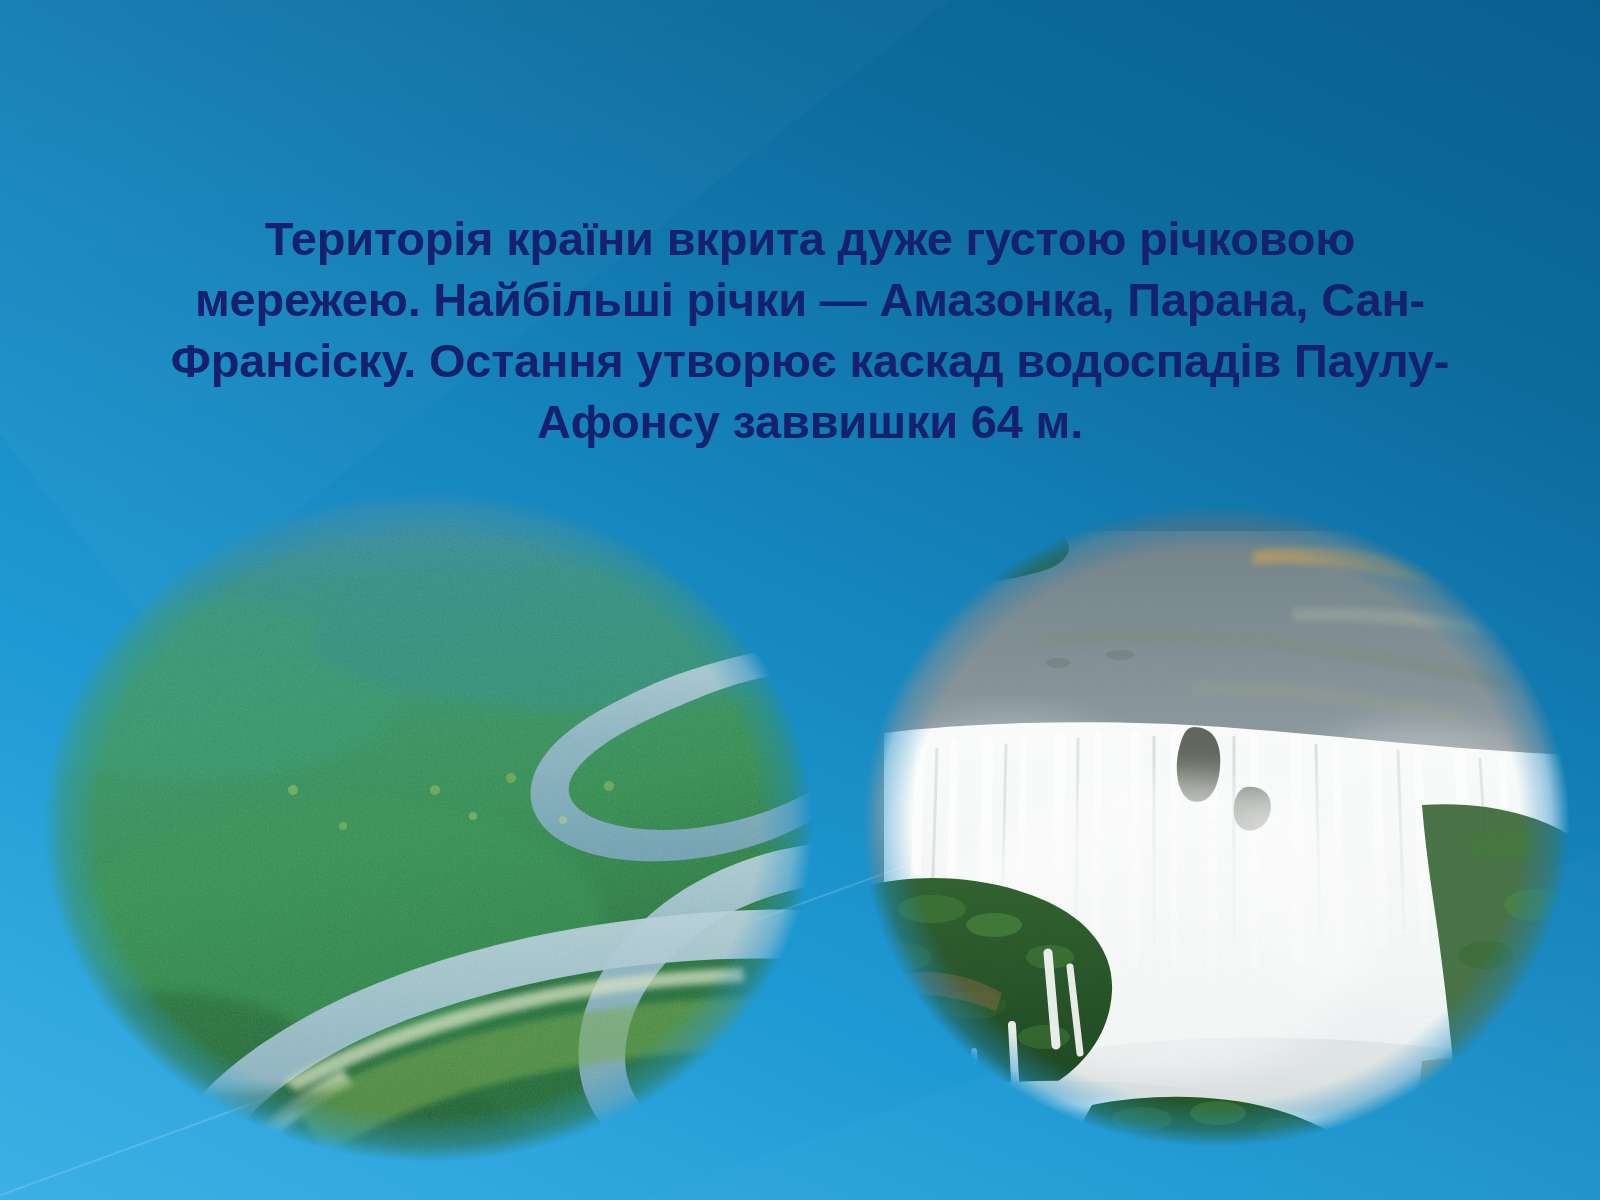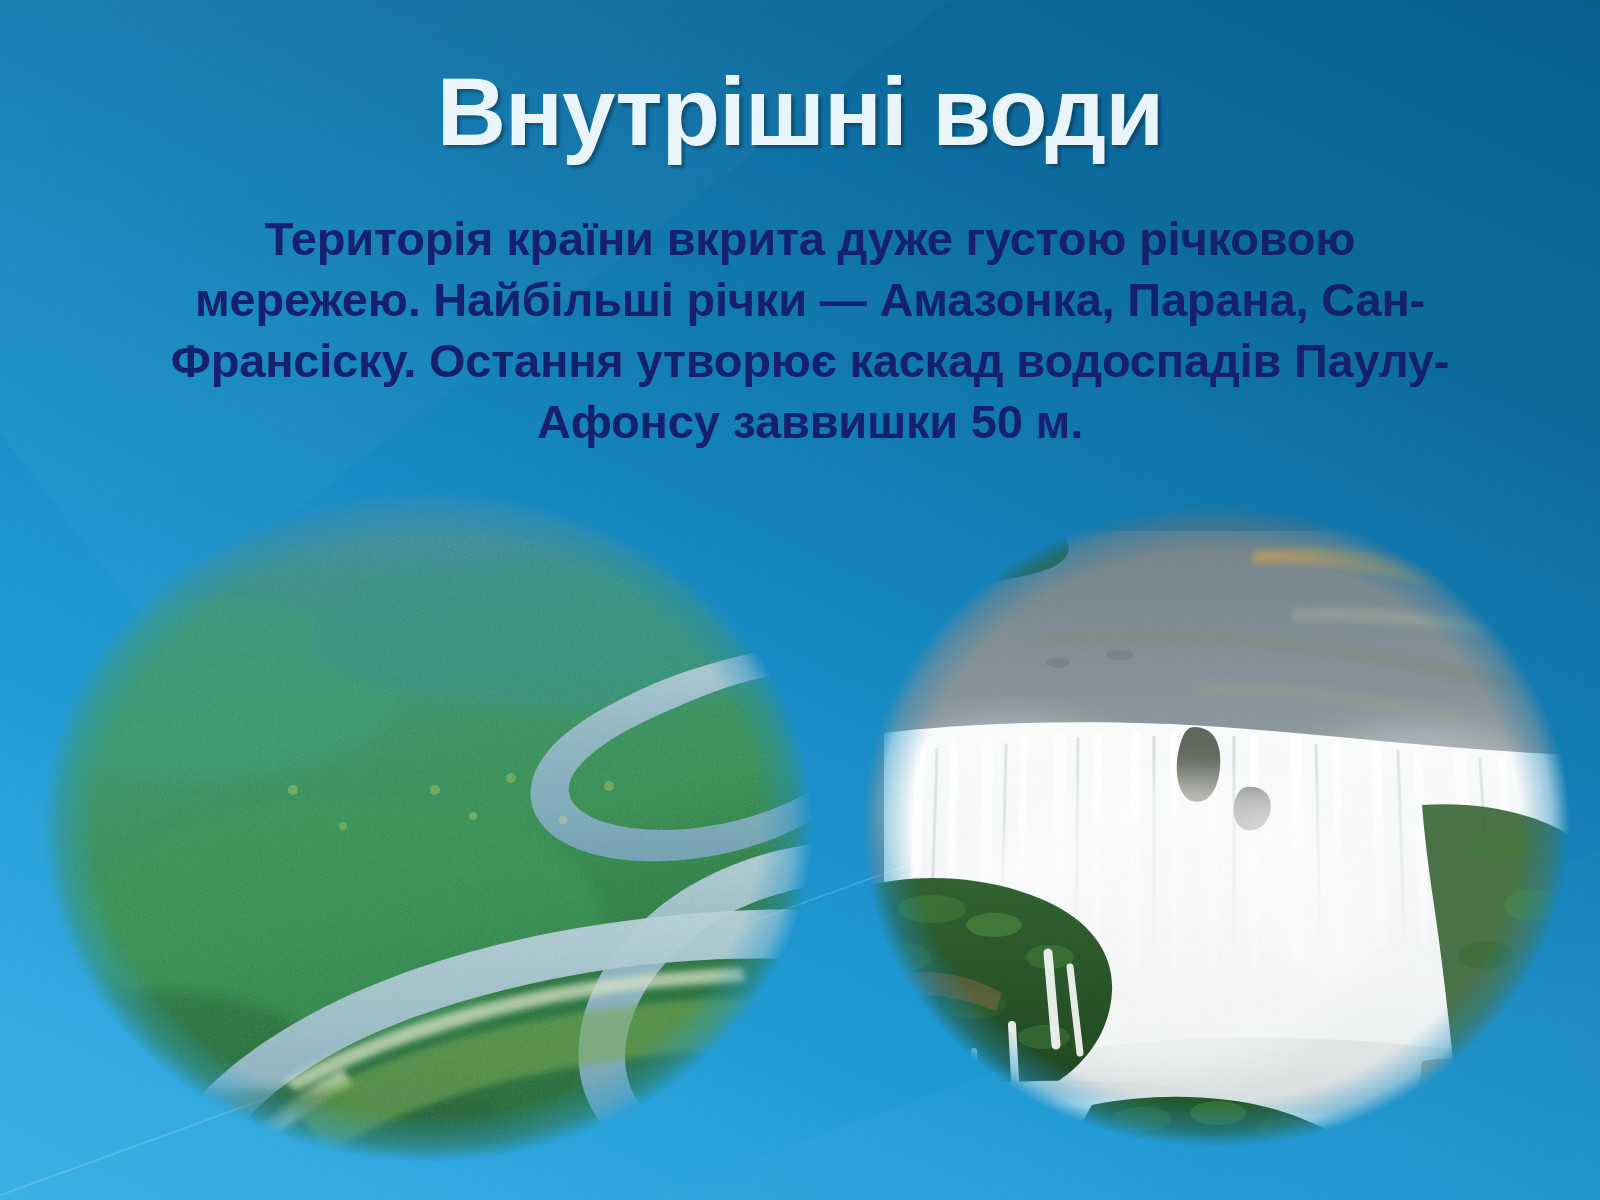--- a/index.html
+++ b/index.html
@@ -106,23 +106,22 @@
 <body>
 
 <div id="slide">
 
   <div class="band band-topleft"></div>
 
   <div class="band band-bottomright"></div>
 
   <div class="band band-bottomleft-line"></div>
 
-  <div id="title">Внутрішні води</div>
-
-  <div id="body-text">Територія країни вкрита дуже густою річковою мережею. Найбільші річки — Амазонка, Парана, Сан-Франсіску. Остання утворює каскад водоспадів Паулу-Афонсу заввишки 50 м.</div>
+
+  <div id="body-text">Територія країни вкрита дуже густою річковою мережею. Найбільші річки — Амазонка, Парана, Сан-Франсіску. Остання утворює каскад водоспадів Паулу-Афонсу заввишки 64 м.</div>
 
   <div class="photo" id="photo-river">
     <svg viewBox="0 0 770 672" preserveAspectRatio="none">
       <defs>
         <linearGradient id="canopy" x1="0" y1="0" x2="0.25" y2="1">
           <stop offset="0%" stop-color="#2f8d85"></stop>
           <stop offset="16%" stop-color="#2e9076"></stop>
           <stop offset="38%" stop-color="#2f9261"></stop>
           <stop offset="60%" stop-color="#2d8c4c"></stop>
           <stop offset="80%" stop-color="#23773b"></stop>

